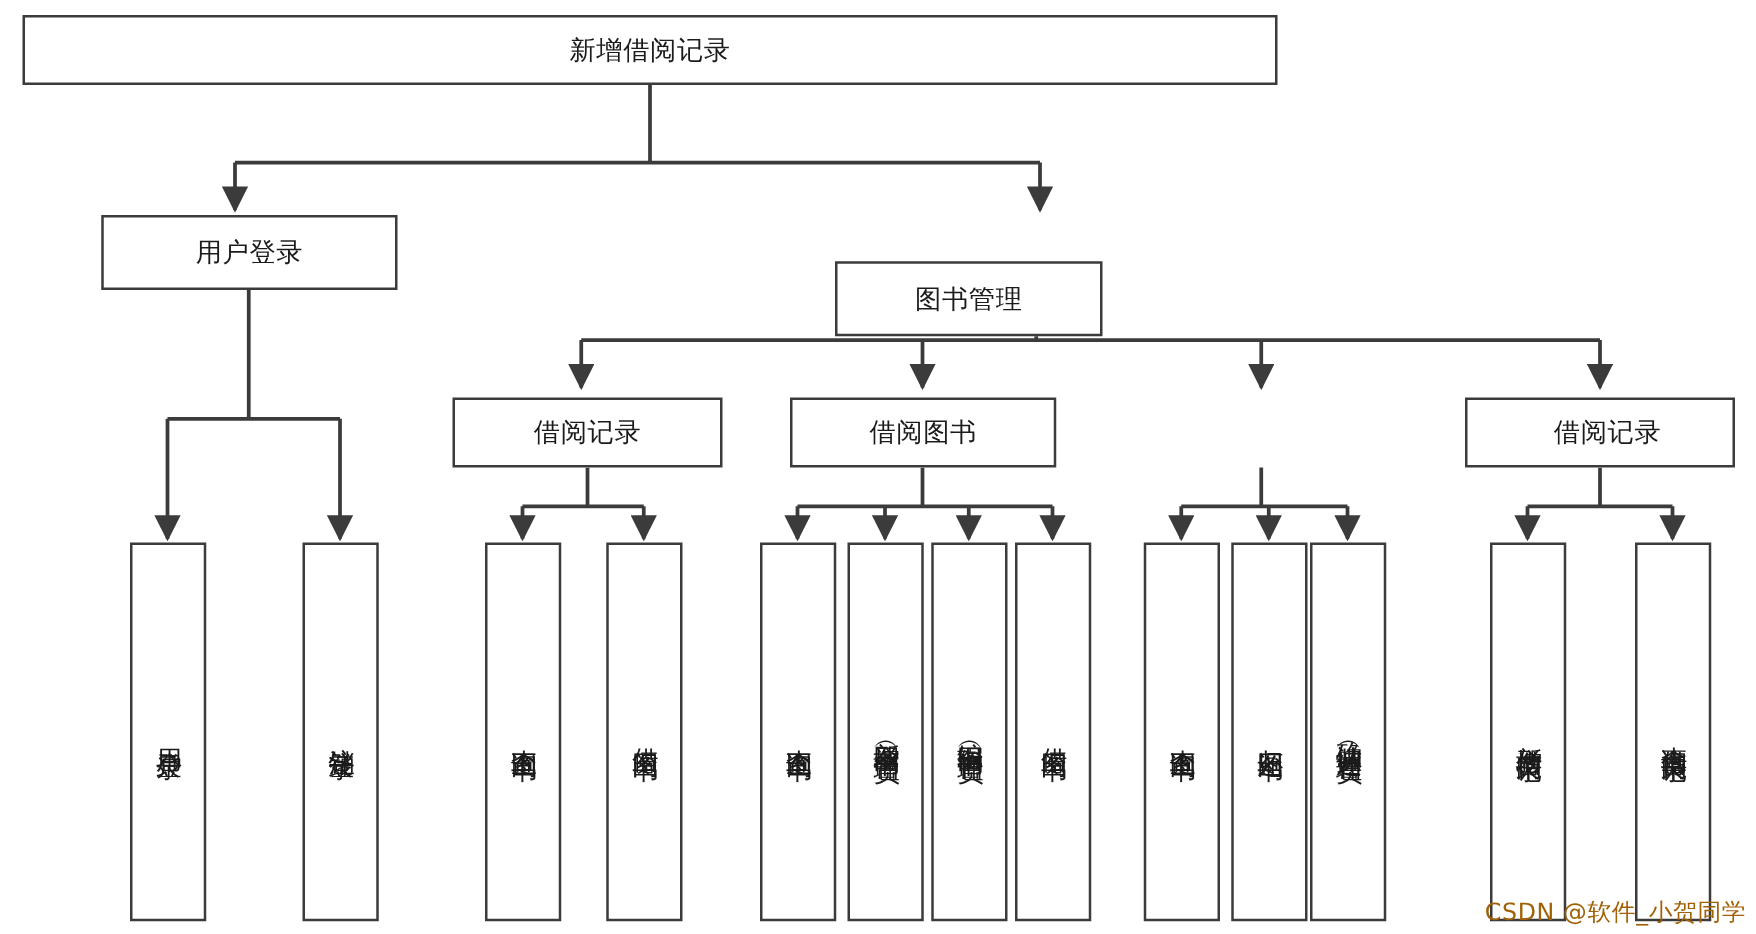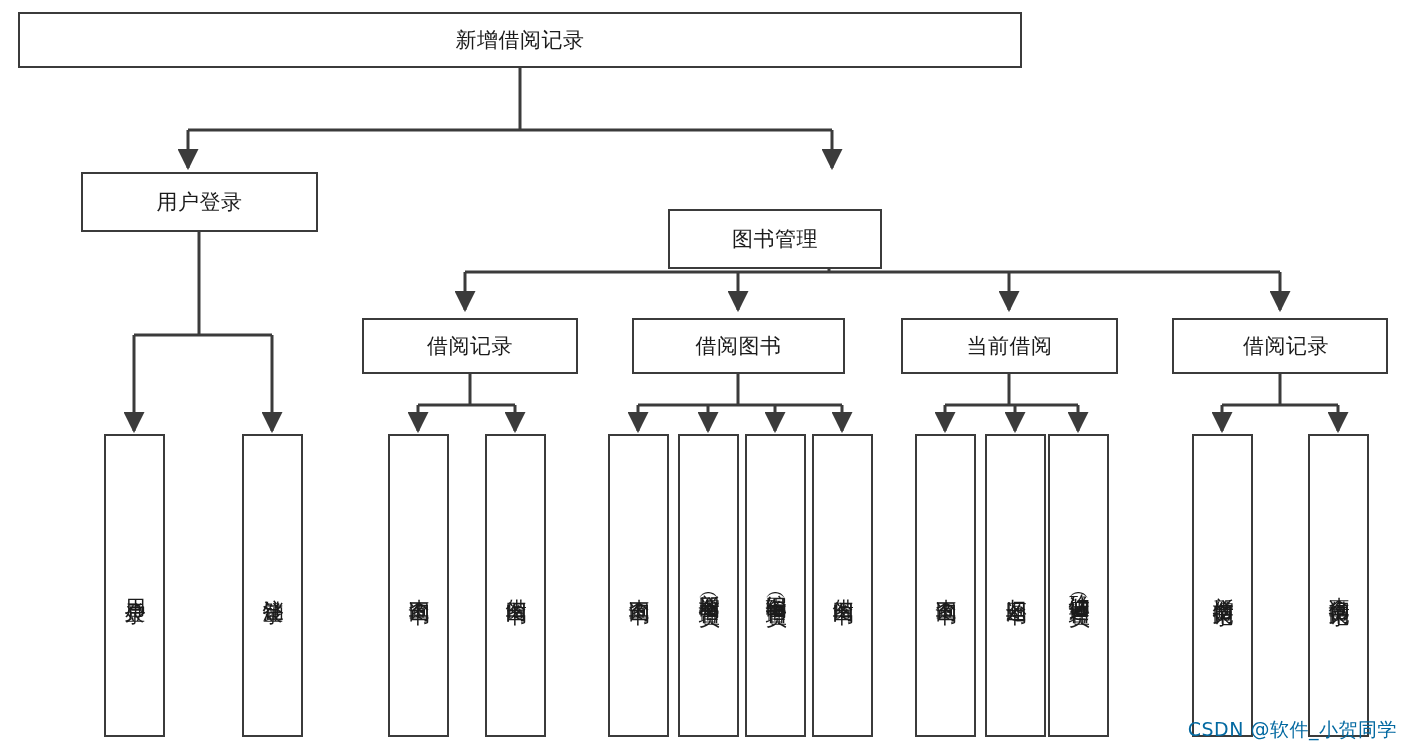--- a/index.html
+++ b/index.html
@@ -60,21 +60,21 @@
     line-height: 1.22;
     letter-spacing: 2px;
     max-height: 280px;
     text-align: center;
   }
   .watermark {
     position: absolute;
     right: 8px;
     bottom: 4px;
     font-size: 19px;
-    color: #0369a1;
+    color: #a16207;
     white-space: nowrap;
     letter-spacing: 0.5px;
   }
 </style>
 </head>
 <body>
 
 <div id="canvas">
 
   <svg id="wires" viewBox="0 0 1405 747" xmlns="http://www.w3.org/2000/svg">
@@ -137,23 +137,20 @@
   <div class="node horiz" style="left:668px; top:172px; width:214px; height:60px;margin-top:37px;">
     <span class="label">图书管理</span>
   </div>
 
   <div class="node horiz" style="left:362px; top:318px; width:216px; height:56px;">
     <span class="label">借阅记录</span>
   </div>
   <div class="node horiz" style="left:632px; top:318px; width:213px; height:56px;">
     <span class="label">借阅图书</span>
   </div>
-  <div class="node horiz" style="left:901px; top:318px; width:217px; height:56px;">
-    <span class="label">当前借阅</span>
-  </div>
   <div class="node horiz" style="left:1172px; top:318px; width:216px; height:56px;padding-left:12px;">
     <span class="label">借阅记录</span>
   </div>
 
   <div class="node vert" style="left:104px; top:434px; width:61px; height:303px;">
     <span class="label">用户登录</span>
   </div>
   <div class="node vert" style="left:242px; top:434px; width:61px; height:303px;">
     <span class="label">注销登录</span>
   </div>

